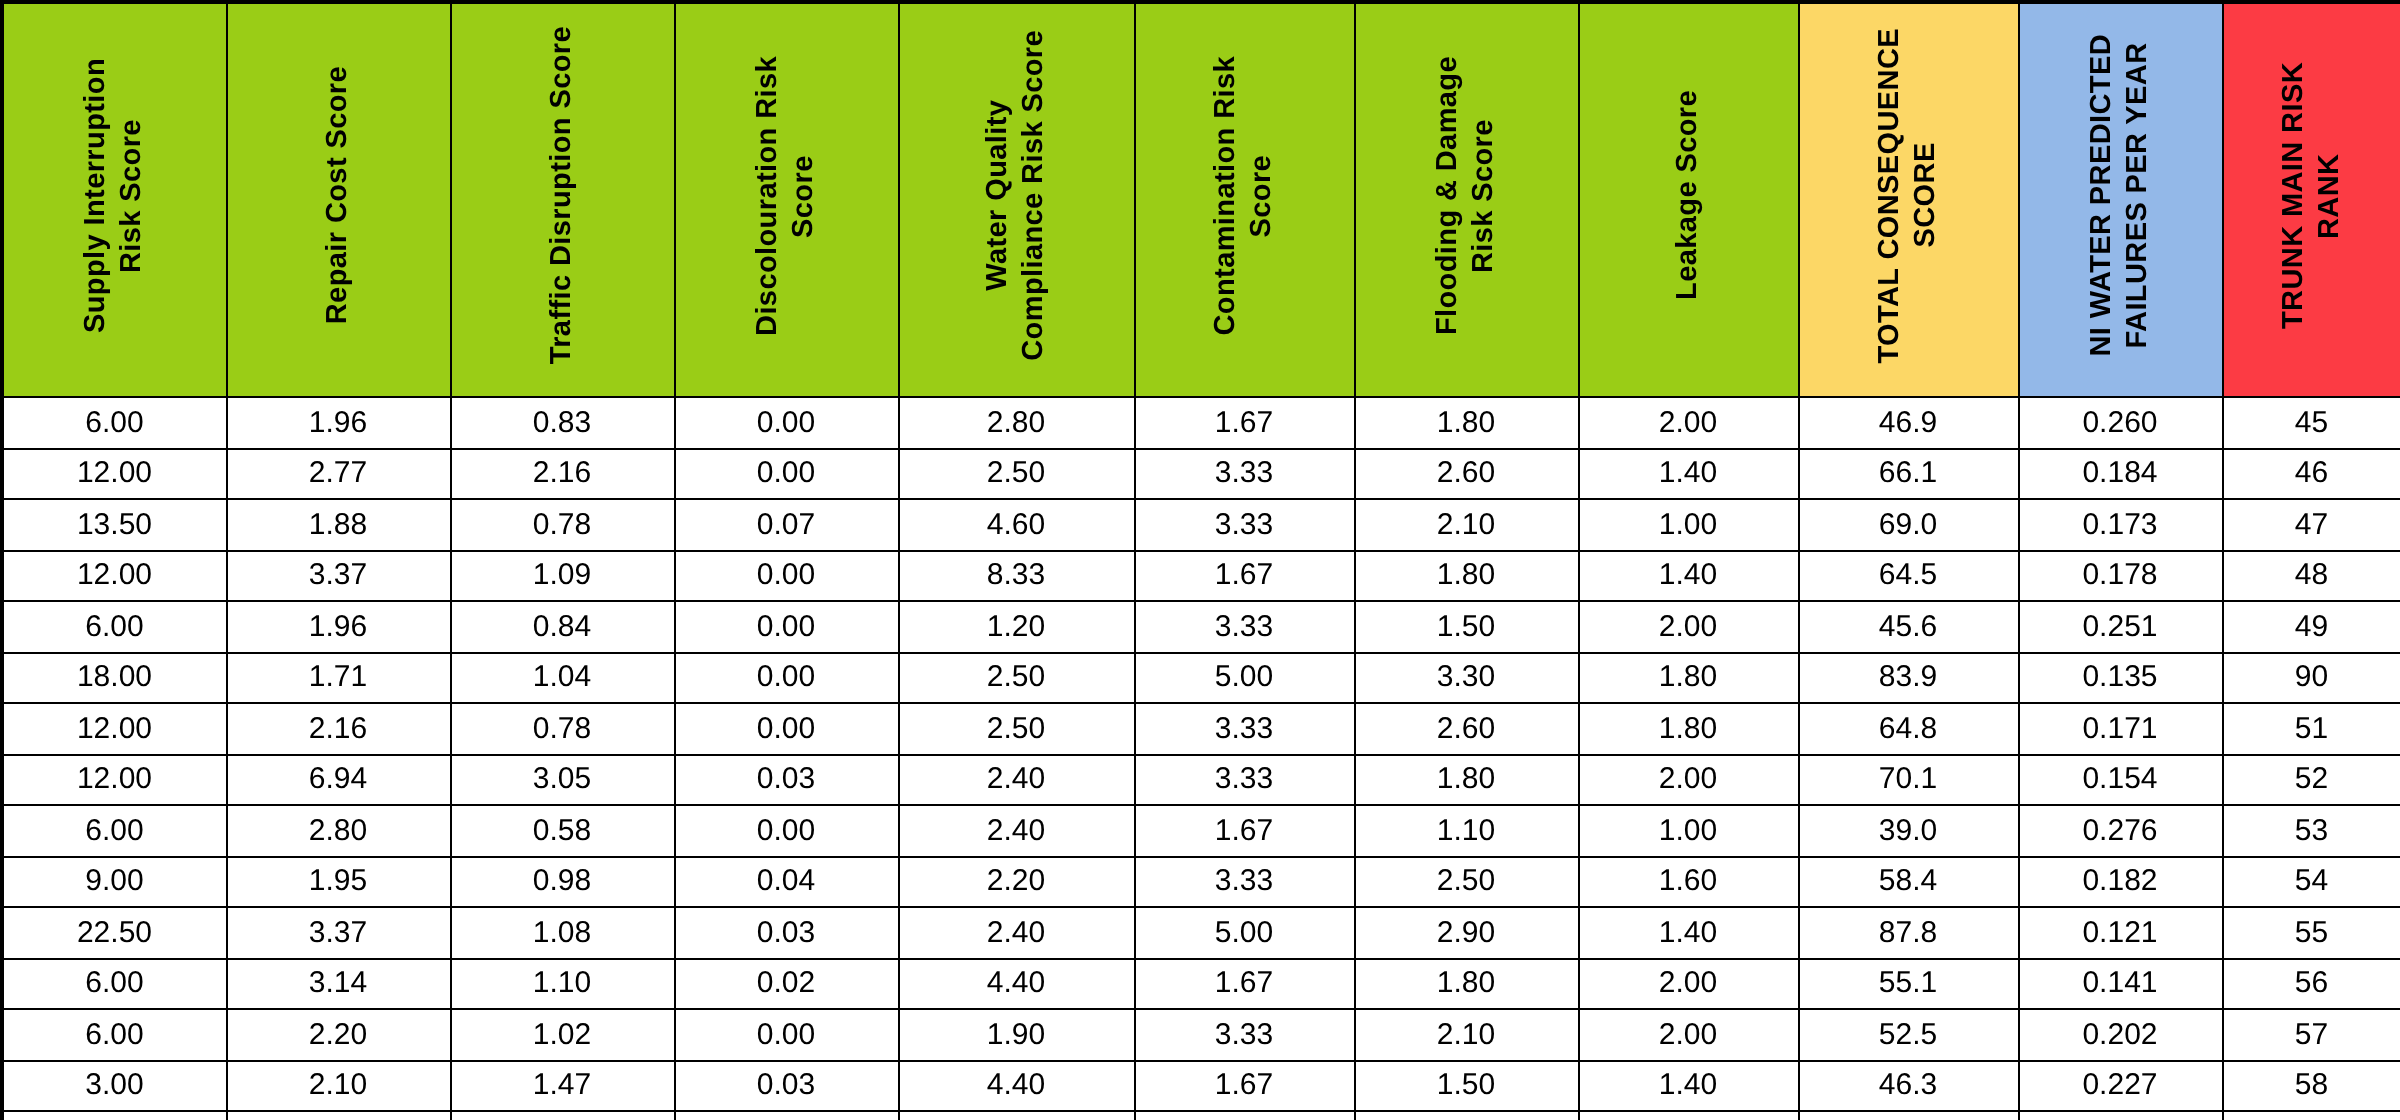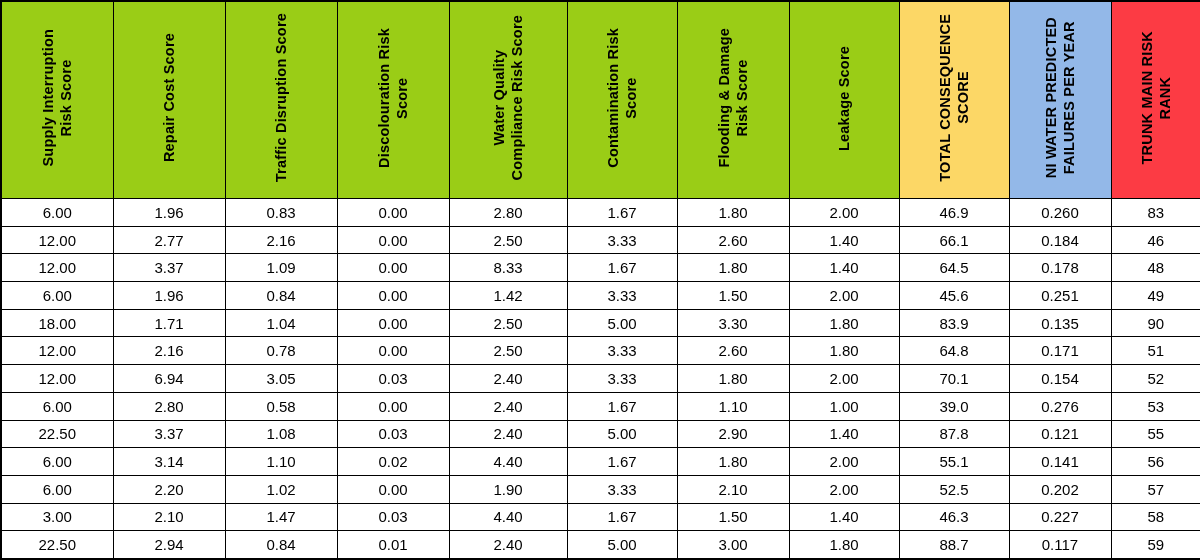--- a/index.html
+++ b/index.html
@@ -104,54 +104,67 @@
         <td>6.00</td>
         <td>1.96</td>
         <td>0.83</td>
         <td>0.00</td>
         <td>2.80</td>
         <td>1.67</td>
         <td>1.80</td>
         <td>2.00</td>
         <td>46.9</td>
         <td>0.260</td>
-        <td>83</td>
+        <td>45</td>
       </tr>
       <tr>
         <td>12.00</td>
         <td>2.77</td>
         <td>2.16</td>
         <td>0.00</td>
         <td>2.50</td>
         <td>3.33</td>
         <td>2.60</td>
         <td>1.40</td>
         <td>66.1</td>
         <td>0.184</td>
         <td>46</td>
       </tr>
       <tr>
+        <td>13.50</td>
+        <td>1.88</td>
+        <td>0.78</td>
+        <td>0.07</td>
+        <td>4.60</td>
+        <td>3.33</td>
+        <td>2.10</td>
+        <td>1.00</td>
+        <td>69.0</td>
+        <td>0.173</td>
+        <td>47</td>
+      </tr>
+      <tr>
         <td>12.00</td>
         <td>3.37</td>
         <td>1.09</td>
         <td>0.00</td>
         <td>8.33</td>
         <td>1.67</td>
         <td>1.80</td>
         <td>1.40</td>
         <td>64.5</td>
         <td>0.178</td>
         <td>48</td>
       </tr>
       <tr>
         <td>6.00</td>
         <td>1.96</td>
         <td>0.84</td>
         <td>0.00</td>
-        <td>1.42</td>
+        <td>1.20</td>
         <td>3.33</td>
         <td>1.50</td>
         <td>2.00</td>
         <td>45.6</td>
         <td>0.251</td>
         <td>49</td>
       </tr>
       <tr>
         <td>18.00</td>
         <td>1.71</td>
@@ -196,20 +209,33 @@
         <td>2.80</td>
         <td>0.58</td>
         <td>0.00</td>
         <td>2.40</td>
         <td>1.67</td>
         <td>1.10</td>
         <td>1.00</td>
         <td>39.0</td>
         <td>0.276</td>
         <td>53</td>
+      </tr>
+      <tr>
+        <td>9.00</td>
+        <td>1.95</td>
+        <td>0.98</td>
+        <td>0.04</td>
+        <td>2.20</td>
+        <td>3.33</td>
+        <td>2.50</td>
+        <td>1.60</td>
+        <td>58.4</td>
+        <td>0.182</td>
+        <td>54</td>
       </tr>
       <tr>
         <td>22.50</td>
         <td>3.37</td>
         <td>1.08</td>
         <td>0.03</td>
         <td>2.40</td>
         <td>5.00</td>
         <td>2.90</td>
         <td>1.40</td>

